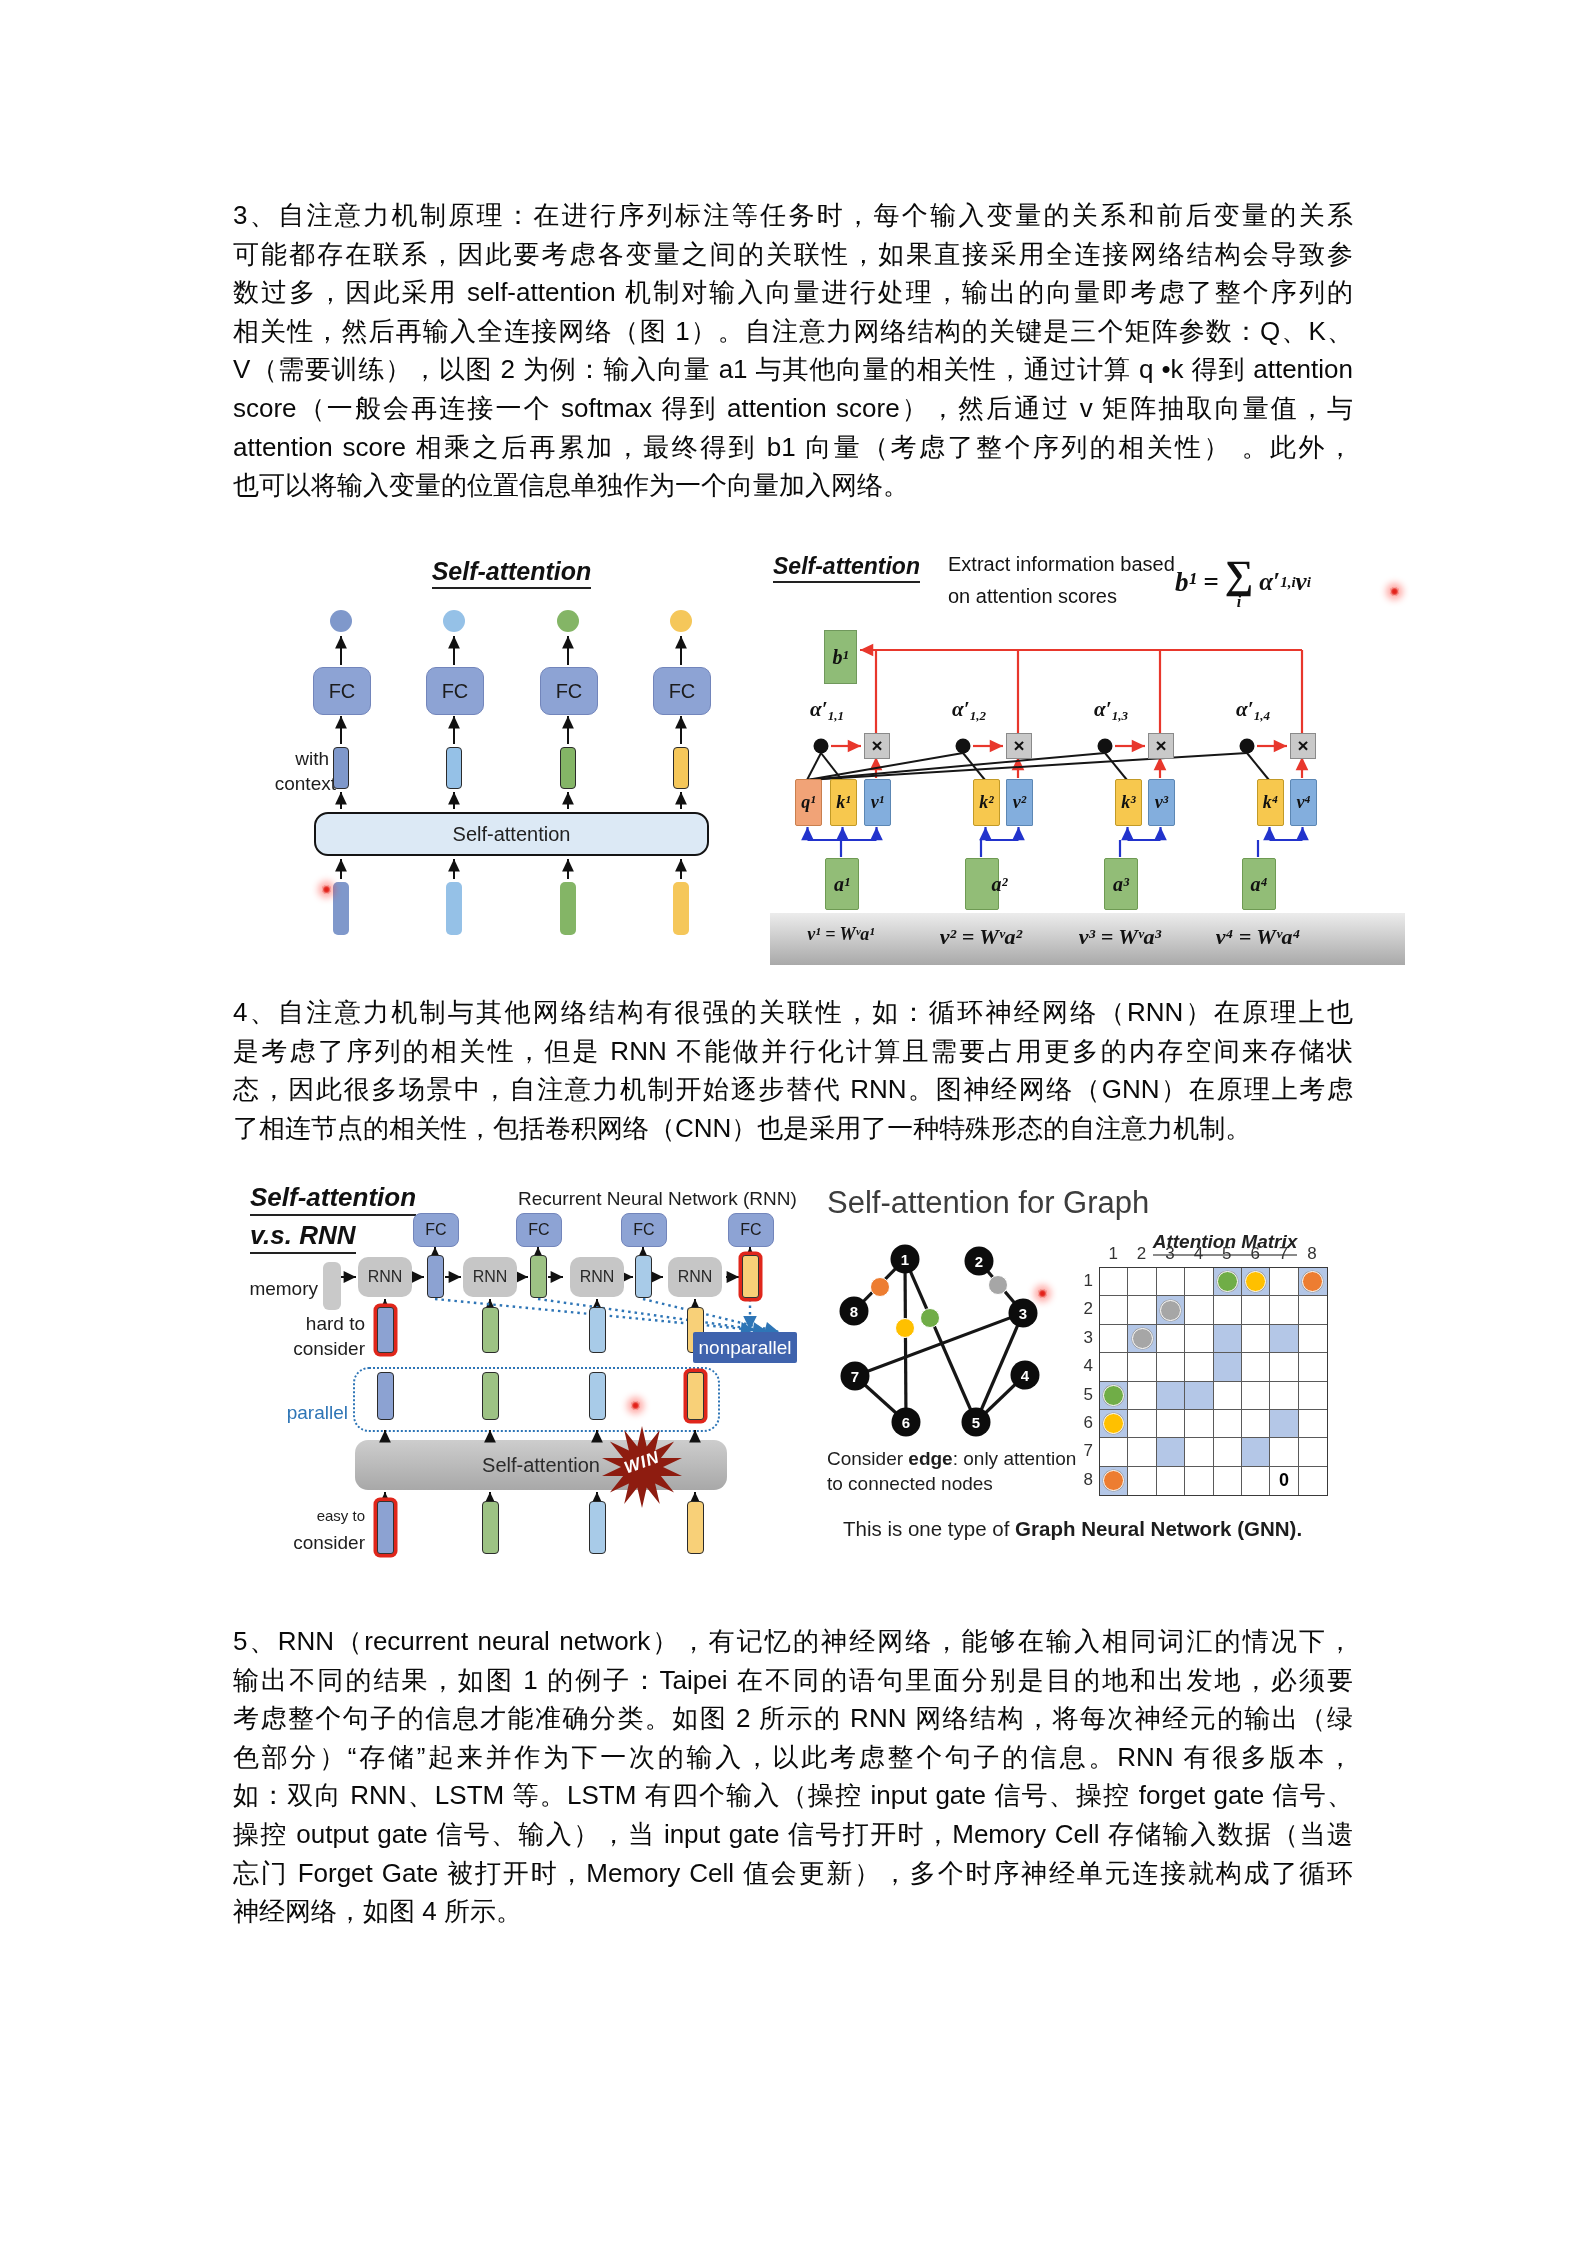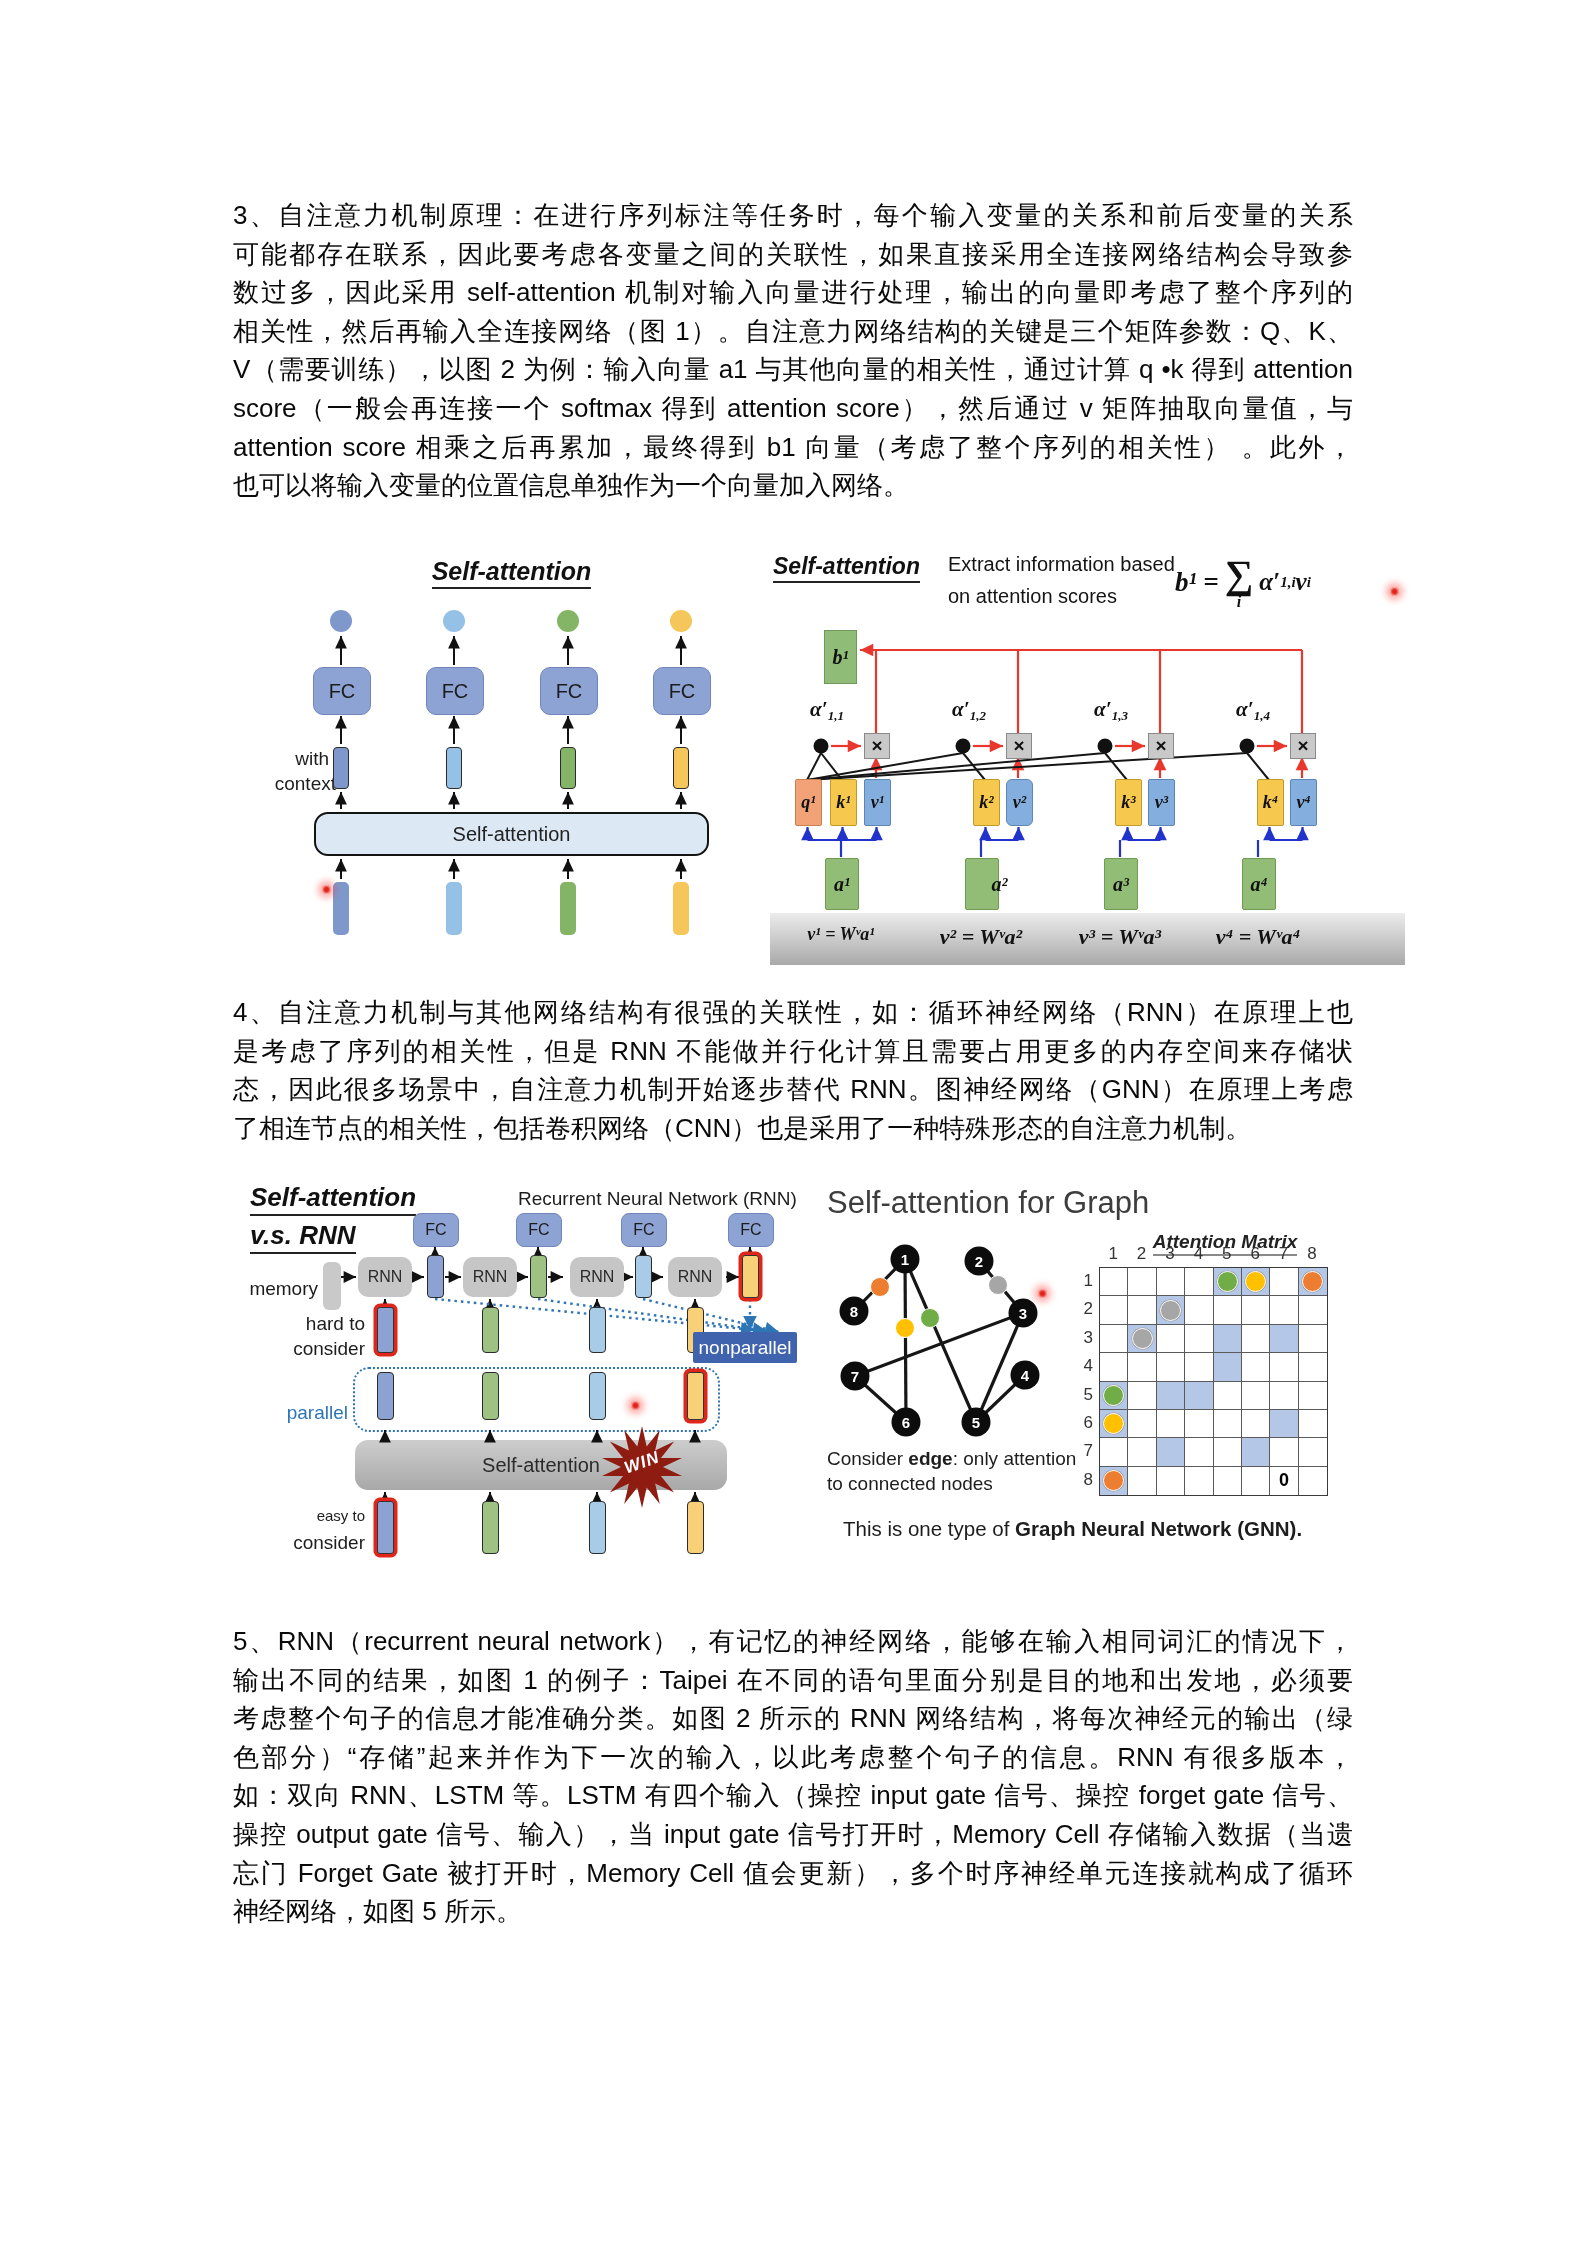--- a/index.html
+++ b/index.html
@@ -41,21 +41,21 @@
       <div class="ln">了相连节点的相关性，包括卷积网络（CNN）也是采用了一种特殊形态的自注意力机制。</div>
     </div>
   <div id="para5" class="para" style="top:1622px;">
       <div class="ln">5、RNN（recurrent neural network），有记忆的神经网络，能够在输入相同词汇的情况下，</div>
       <div class="ln">输出不同的结果，如图 1 的例子：Taipei 在不同的语句里面分别是目的地和出发地，必须要</div>
       <div class="ln">考虑整个句子的信息才能准确分类。如图 2 所示的 RNN 网络结构，将每次神经元的输出（绿</div>
       <div class="ln">色部分）“存储”起来并作为下一次的输入，以此考虑整个句子的信息。RNN 有很多版本，</div>
       <div class="ln">如：双向 RNN、LSTM 等。LSTM 有四个输入（操控 input gate 信号、操控 forget gate 信号、</div>
       <div class="ln">操控 output gate 信号、输入），当 input gate 信号打开时，Memory Cell 存储输入数据（当遗</div>
       <div class="ln">忘门 Forget Gate 被打开时，Memory Cell 值会更新），多个时序神经单元连接就构成了循环</div>
-      <div class="ln">神经网络，如图 5 所示。</div>
+      <div class="ln">神经网络，如图 4 所示。</div>
     </div>
 
   <div id="f1l" class="fig" style="left:230px;top:545px;width:540px;height:412px;">
     <div class="figtitle abs" style="left:84px;top:12px;width:395px;text-align:center;font-size:25px;">
       <span class="ul">Self-attention</span>
     </div>
     <div class="lbl" style="left:0;width:99px;top:203px;text-align:right;font-size:19px;">with</div>
     <div class="lbl" style="left:7px;width:99px;top:228px;text-align:right;font-size:19px;">context</div>
     <div class="cbox" id="f1l-bar" style="left: 84px; top: 267px; width: 395px; height: 44px; border: 2.5px solid rgb(20, 20, 20); border-radius: 14px; font-size: 20px; color: rgb(34, 34, 34); background: rgb(220, 233, 245);">
       <span>Self-attention</span>
@@ -212,21 +212,21 @@
       <div style="position: absolute; left: 94px; top: 234px; width: 25px; height: 45px; background: rgb(131, 174, 221); border: 1px solid rgb(92, 135, 180); border-radius: 2px; display: flex; align-items: center; justify-content: center;">
         <span class="math" style="font-size:18px;">v¹</span>
       </div>
       <div style="position: absolute; left: 55px; top: 313px; width: 32px; height: 50px; background: rgb(146, 189, 119); border: 1px solid rgb(110, 154, 83); border-radius: 2px; display: flex; align-items: center; justify-content: center;">
         <span class="math" style="font-size:20px;">a¹</span>
       </div>
       <div style="position: absolute; left: 1px; top: 379px; width: 140px; text-align: center; z-index: 2;"><span class="math" style="font-size:18px;">v¹ = Wᵛa¹</span></div>
       <div style="position: absolute; left: 203px; top: 234px; width: 25px; height: 45px; background: rgb(247, 200, 78); border: 1px solid rgb(194, 154, 39); border-radius: 2px; display: flex; align-items: center; justify-content: center;">
         <span class="math" style="font-size:18px;">k²</span>
       </div>
-      <div style="position: absolute; left: 236px; top: 234px; width: 25px; height: 45px; background: rgb(131, 174, 221); border: 1px solid rgb(92, 135, 180); border-radius: 6px; display: flex; align-items: center; justify-content: center;">
+      <div style="position: absolute; left: 236px; top: 234px; width: 25px; height: 45px; background: rgb(131, 174, 221); border: 1px solid rgb(92, 135, 180); border-radius: 1px; display: flex; align-items: center; justify-content: center;">
         <span class="math" style="font-size:18px;">v²</span>
       </div>
       <div style="position: absolute; left: 195px; top: 313px; width: 32px; height: 50px; background: rgb(146, 189, 119); border: 1px solid rgb(110, 154, 83); border-radius: 2px; display: flex; align-items: center; justify-content: center;">
         <span class="math" style="font-size:20px;margin-left:35px;">a²</span>
       </div>
       <div style="position: absolute; left: 141px; top: 379px; width: 140px; text-align: center; z-index: 2;"><span class="math" style="font-size:22px;">v² = Wᵛa²</span></div>
       <div style="position: absolute; left: 345px; top: 234px; width: 25px; height: 45px; background: rgb(247, 200, 78); border: 1px solid rgb(194, 154, 39); border-radius: 2px; display: flex; align-items: center; justify-content: center;">
         <span class="math" style="font-size:18px;">k³</span>
       </div>
       <div style="position: absolute; left: 378px; top: 234px; width: 25px; height: 45px; background: rgb(131, 174, 221); border: 1px solid rgb(92, 135, 180); border-radius: 2px; display: flex; align-items: center; justify-content: center;">

